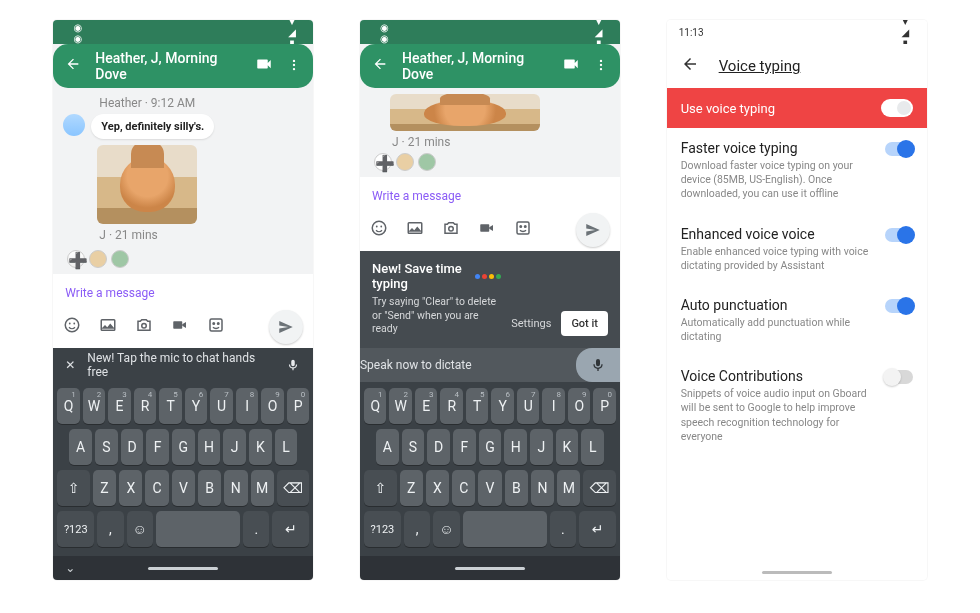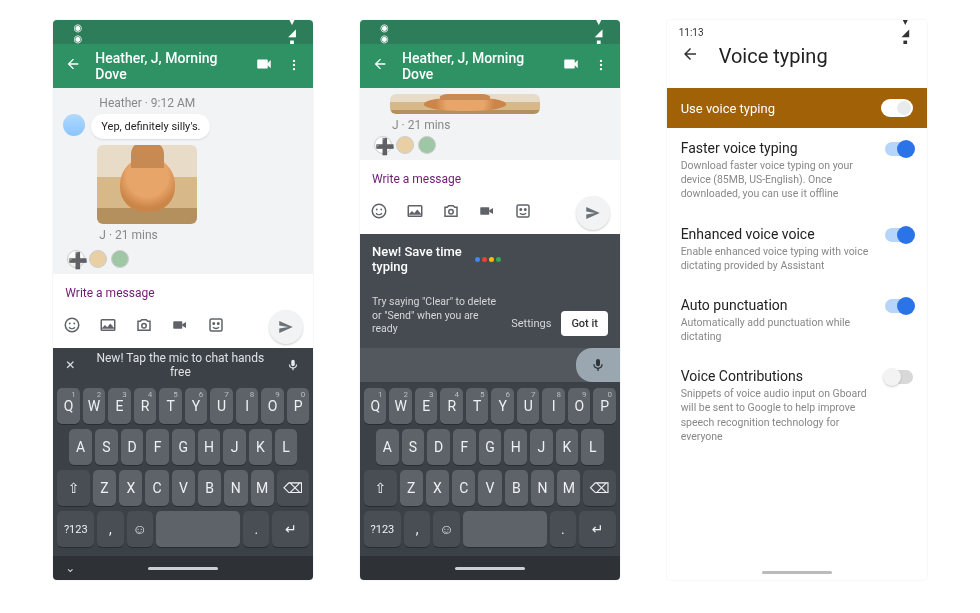--- a/index.html
+++ b/index.html
@@ -42,80 +42,82 @@
 
   
   .appbar {
     height: 44px;
     background:#2e9265;
     display:flex;
     align-items:center;
     padding:0 12px;
     gap:14px;
     color:#fff;
+    border-radius:15px;
   }
   .appbar .title { flex:1; font-size:14px; font-weight:500; }
   .appbar svg { fill:#fff; }
 
   
   .settings-header {
     height:44px;
     display:flex;
-    align-items:flex-start;
+    align-items:center;
     padding:0 14px;
     gap:20px;
-    font-size:20px;
+    font-size:15px;
     color:#222;
     background:#fff;
+    text-decoration:underline;
   }
 
   
   .chatbody { flex:1; background:#f2f3f4; padding:6px 10px; overflow:hidden; display:flex; flex-direction:column; }
   .meta { font-size:12px; color:#888; margin:2px 0 4px 36px; }
-  .bubble-row { display:flex; align-items:flex-start; gap:6px; }
+  .bubble-row { display:flex; align-items:flex-start; gap:6px;font-weight:bold; }
   .avatar { width:22px; height:22px; border-radius:50%; background:linear-gradient(#b1d9ff,#8ac5ff); }
   .bubble { background:#fff; border-radius:14px; padding:6px 10px; font-size:11px; color:#222; box-shadow:0 1px 2px rgba(0,0,0,0.1); }
   .image-msg {
     width:100px; height:80px; border-radius:6px; margin:6px 0 2px 34px;
     background:linear-gradient(to bottom, #e8dcc9 40%, #d7b889 40%, #d7b889 80%, #b4905f 80%);
     display:flex; align-items:center; justify-content:center; overflow:hidden;
   }
   .image-msg.big { width:150px; height:105px; margin:4px 0 2px 20px; }
   .cat { width:55%; height:70%; border-radius:50% 50% 45% 45%; background:radial-gradient(circle at 50% 35%, #e8a56a 45%, #cc8548 70%); position:relative; }
   .cat::before { content:""; position:absolute; top:-30%; left:20%; width:60%; height:50%; background:#c78a53; border-radius:50% 50% 0 0; }
   .chip-row { display:flex; gap:4px; margin:4px 0 0 4px; }
   .chip { width:18px; height:18px; border-radius:50%; background:#ddd; border:1px solid #ccc; }
 
   
   .composer { background:#fff; padding:8px 10px 4px; }
-  .composer .row1 { font-size:12px; color:#701a75; padding:4px 2px 10px; }
+  .composer .row1 { font-size:12px; color:#8b5cf6; padding:4px 2px 10px; }
   .composer .row2 { display:flex; align-items:center; gap:18px; color:#555; }
   .send {
     margin-left:auto; width:34px; height:34px; border-radius:50%;
     background:#f1f3f4; display:flex; align-items:center; justify-content:center;
     box-shadow:0 1px 2px rgba(0,0,0,0.2);
   }
 
   
   .banner-dark {
     background:#454b50; color:#fff; padding:10px 12px 12px; font-size:12px;
   }
-  .banner-dark .title-row { display:flex; align-items:center; gap:6px; font-weight:500; font-size:13px; margin-bottom:21px; }
+  .banner-dark .title-row { display:flex; align-items:center; gap:6px; font-weight:500; font-size:13px; margin-bottom:4px; }
   .banner-dark .sub { font-size:10.5px; color:#d6d8da; line-height:1.3; }
   .banner-dark .row { display:flex; align-items:flex-end; gap:10px; }
   .banner-dark .actions { margin-left:auto; display:flex; align-items:center; gap:10px;text-align:right; }
   .gotit { background:#fff; color:#333; border-radius:4px; padding:6px 10px; font-size:11px; font-weight:500; }
 
   
   .strip {
     height:34px; background:#3b4146; color:#dfe2e5;
     display:flex; align-items:center; font-size:12px; position:relative;
   }
   .strip .close { width:34px; display:flex; justify-content:center; }
-  .strip .text { flex:1; text-align:center; }
+  .strip .text { flex:1; text-align:left; }
   .strip .mic { width:40px; display:flex; justify-content:center; }
   .strip.light { background:#52585d; }
   .mic-pill { background:#9aa6b0; border-radius:16px 0 0 16px; width:44px; height:34px; display:flex; align-items:center; justify-content:center; position:absolute; right:0; top:0; }
 
   
   .kb { background:#3b4146; padding:6px 4px 4px; }
   .krow { display:flex; gap:3px; margin-bottom:5px; justify-content:center; }
   .key {
     flex:1; height:36px; background:#5d6368; border-radius:5px;
     display:flex; align-items:center; justify-content:center;
@@ -125,21 +127,21 @@
   .key .sup { position:absolute; top:2px; right:4px; font-size:8px; color:#b9bfc4; }
   .key.dark { background:#484e53; }
   .key.space { flex:3.2; }
   .key.wide { flex:1.4; }
   .nav { height:24px; background:#2e3237; display:flex; align-items:center; justify-content:center; position:relative;}
   .nav .bar { width:70px; height:3px; background:#cbd0d4; border-radius:2px; }
   .nav .chev { position:absolute; left:12px; color:#cbd0d4; font-size:12px; }
 
   
   .blue-band {
-    background:#a16207; color:#fff; height:40px;
+    background:#ef4444; color:#fff; height:40px;
     display:flex; align-items:center; padding:0 14px; font-size:13px;
   }
   .switch-lg {
     width:32px; height:18px; border-radius:10px; background:#fff;
     margin-left:auto; position:relative;
   }
   .switch-lg::after { content:""; position:absolute; right:2px; top:2px; width:14px; height:14px; background:#e8eaec; border-radius:50%; }
 
   .setting {
     padding:12px 14px 12px; display:flex; gap:10px; background:#fff;
@@ -399,20 +401,21 @@
         <div class="sub">Try saying "Clear" to delete or "Send" when you are ready</div>
       </div>
       <div class="actions">
         <span style="font-size:11px;color:#d6d8da">Settings</span>
         <div class="gotit">Got it</div>
       </div>
     </div>
   </div>
 
   <div class="strip light">
+    <div class="text">Speak now to dictate</div>
     <div class="mic-pill">
         <svg width="16" height="16" viewBox="0 0 24 24" fill="#2f3438">
           <path d="M12 14a3 3 0 0 0 3-3V6a3 3 0 1 0-6 0v5a3 3 0 0 0 3 3zm5-3a5 5 0 0 1-10 0H5a7 7 0 0 0 6 6.92V21h2v-3.08A7 7 0 0 0 19 11z"></path>
         </svg>
       </div>
   </div>
 
   <div class="kb">
     <div class="krow" id="p2r1">
         <div class="key">Q<span class="sup">1</span></div>

